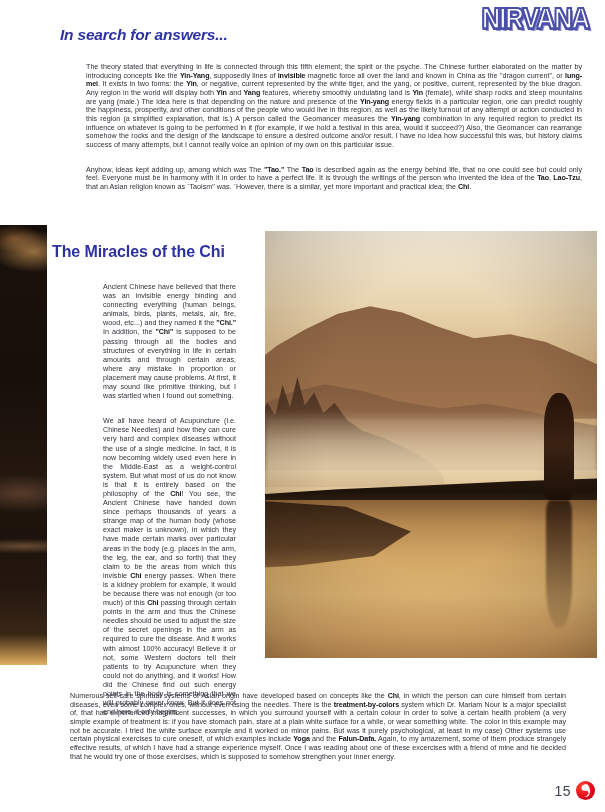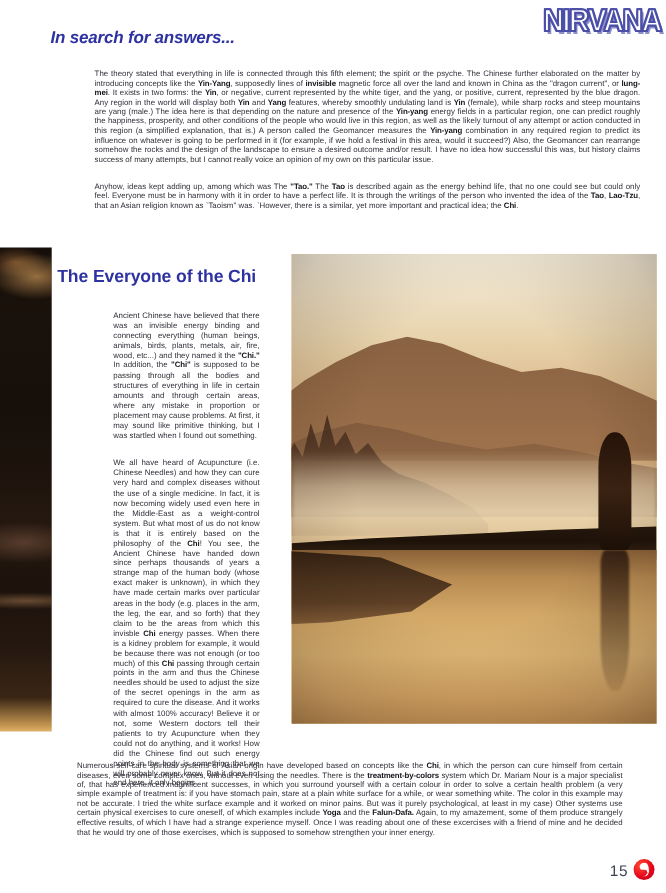--- a/index.html
+++ b/index.html
@@ -13,21 +13,21 @@
     position: relative;
     overflow: hidden;
     font-family: "Liberation Sans", sans-serif;
     color: #2b2b33;
   }
 
   
   .masthead {
     position: absolute;
     top: 2px;
-    right: 4px;
+    right: 16px;
     width: 112px;
     height: 30px;
   }
   .logo-word {
     font-family: "Liberation Sans", sans-serif;
     font-size: 23px;
     font-weight: bold;
     letter-spacing: -1px;
     color: #ffffff;
     -webkit-text-stroke: 1.4px #4b4fa8;
@@ -67,21 +67,21 @@
   .h-section {
     position: absolute;
     font-family: "Liberation Sans", sans-serif;
     font-weight: bold;
     font-style: italic;
     color: #2e32a0;
     font-size: 15.5px;
     letter-spacing: -0.2px;
     white-space: nowrap;
   }
-  #heading-answers { left: 46px; top: 26px; font-style: italic; }
+  #heading-answers { left: 60px; top: 26px; font-style: italic; }
   #heading-miracles {
     left: 52px; top: 243px;
     font-style: normal;
     font-size: 16px;
     letter-spacing: -0.1px;
   }
 
   
   .body-text {
     position: absolute;
@@ -220,21 +220,21 @@
 <div class="left-strip"></div>
 
 <div class="h-section" id="heading-answers">In search for answers...</div>
 
 <div class="body-text" id="intro-text">
   <p><span>The theory stated that everything in life is connected through this fifth element; the spirit or the psyche. The Chinese further elaborated on the matter by introducing concepts like the </span><b>Yin-Yang</b><span>, supposedly lines of </span><b>invisible</b><span> magnetic force all over the land and known in China as the "dragon current", or </span><b>lung-mei</b><span>. It exists in two forms: the </span><b>Yin</b><span>, or negative, current represented by the white tiger, and the yang, or positive, current, represented by the blue dragon. Any region in the world will display both </span><b>Yin</b><span> and </span><b>Yang</b><span> features, whereby smoothly undulating land is </span><b>Yin</b><span> (female), while sharp rocks and steep mountains are yang (male.) The idea here is that depending on the nature and presence of the </span><b>Yin-yang</b><span> energy fields in a particular region, one can predict roughly the happiness, prosperity, and other conditions of the people who would live in this region, as well as the likely turnout of any attempt or action conducted in this region (a simplified explanation, that is.) A person called the Geomancer measures the </span><b>Yin-yang</b><span> combination in any required region to predict its influence on whatever is going to be performed in it (for example, if we hold a festival in this area, would it succeed?) Also, the Geomancer can rearrange somehow the rocks and the design of the landscape to ensure a desired outcome and/or result. I have no idea how successful this was, but history claims success of many attempts, but I cannot really voice an opinion of my own on this particular issue.</span></p>
 
   <p><span>Anyhow, ideas kept adding up, among which was The </span><b>"Tao."</b><span> The </span><b>Tao</b><span> is described again as the energy behind life, that no one could see but could only feel. Everyone must be in harmony with it in order to have a perfect life. It is through the writings of the person who invented the idea of the </span><b>Tao</b><span>, </span><b>Lao-Tzu</b><span>, that an Asian religion known as `Taoism" was. `However, there is a similar, yet more important and practical idea; the </span><b>Chi</b><span>.</span></p>
 </div>
 
-<div class="h-section" id="heading-miracles">The Everyone of the Chi</div>
+<div class="h-section" id="heading-miracles">The Miracles of the Chi</div>
 
 <div class="photo">
   <div class="sky"></div>
   <div class="ridge-far"></div>
   <div class="ridge-near"></div>
   <div class="trees"></div>
   <div class="mist"></div>
   <div class="shore"></div>
   <div class="water"></div>
   <div class="water-dark"></div>

